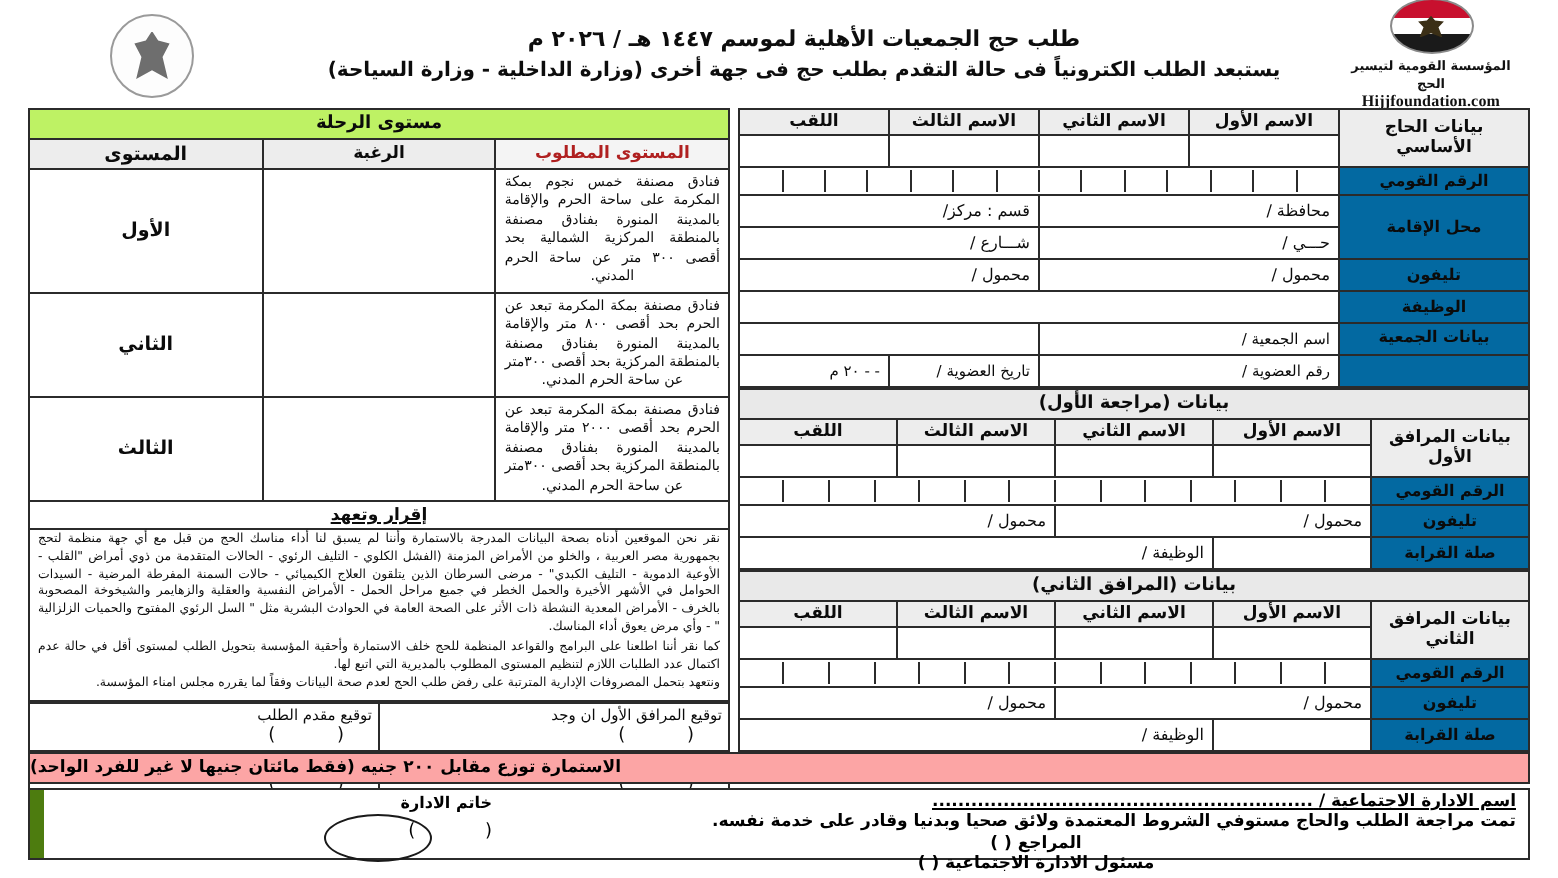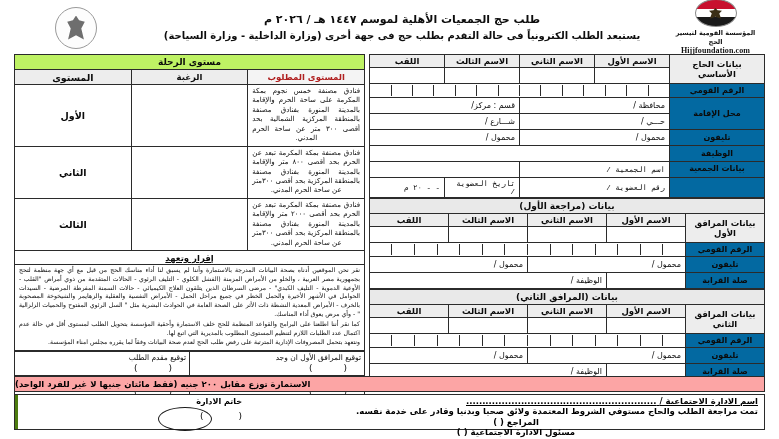--- a/index.html
+++ b/index.html
@@ -74,21 +74,21 @@
     padding:2px;letter-spacing:.2px;
   }
   .nid td{height:11px;}
   .nid-cells{padding:0;}
   .nid-grid{display:flex;width:100%;}
   .nid-grid span{
     flex:1 1 auto;border-left:1px solid #2b2b2b;height:11px;display:block;
   }
   .nid-grid span:last-child{border-left:none;}
   .fld{height:13px;text-align:right;font-size:8px;padding-right:4px;}
-  .fld.sm{font-size:7.5px;font-family:Liberation Mono, monospace;}
+  .fld.sm{font-size:7.5px;}
   .two-line{line-height:1.35;}
   .blank{height:13px;}
 
   
   .lv-title{
     background:#bef264;font-weight:bold;text-align:center;font-size:9px;padding:2px;
   }
   .lv-sub{
     background:#f4f4f4;font-weight:bold;text-align:center;font-size:8.5px;padding:2px;
     color:#b02020;
@@ -124,21 +124,21 @@
     font-size:8.5px;font-weight:bold;padding:2px 0;box-sizing:border-box;
   }
 
   
   .foot{
     position:absolute;left:8px;top:392px;width:751px;height:36px;
     border:1px solid #2b2b2b;box-sizing:border-box;display:flex;background:#fff;
   }
   .foot-right{flex:1 1 auto;padding:1px 6px 0 6px;}
   .foot-left{
-    width:250px;flex:0 0 250px;border-left:3px solid #4d7c0f;
+    width:250px;flex:0 0 250px;border-left:7px solid #4d7c0f;
     position:relative;
   }
   .f1{font-size:8.5px;font-weight:bold;text-decoration:underline;}
   .f2{font-size:8.5px;font-weight:bold;line-height:1.3;}
   .f3{font-size:8.5px;font-weight:bold;text-align:center;}
   .stamp-cap{
     position:absolute;right:26px;top:2px;font-size:8px;font-weight:bold;
   }
   .oval{
     position:absolute;right:56px;top:12px;width:52px;height:22px;

